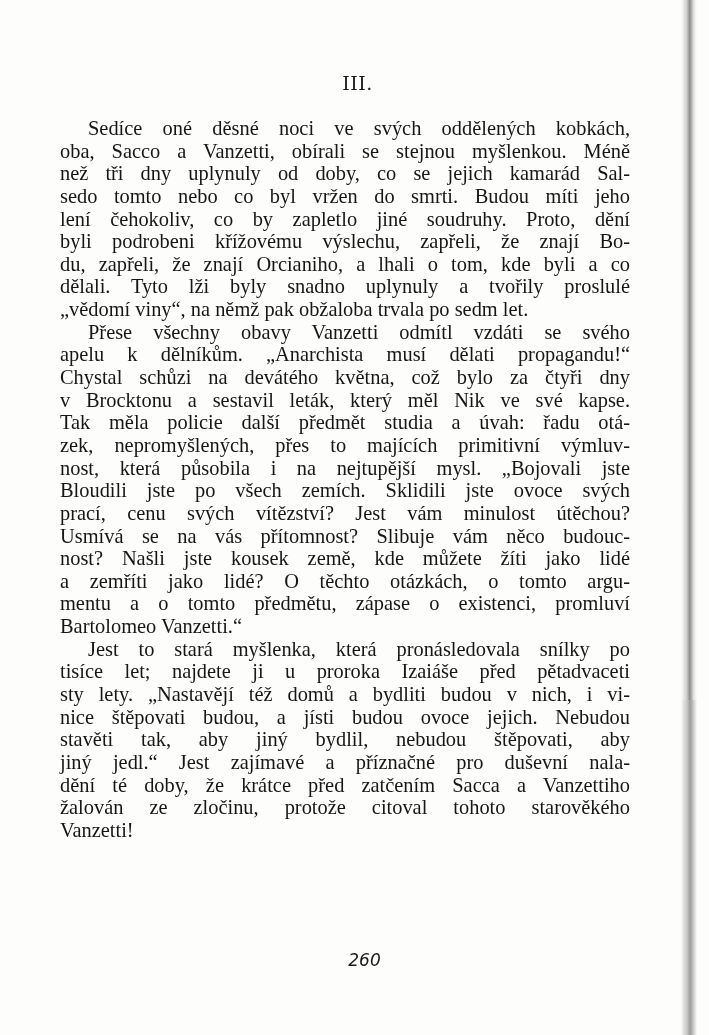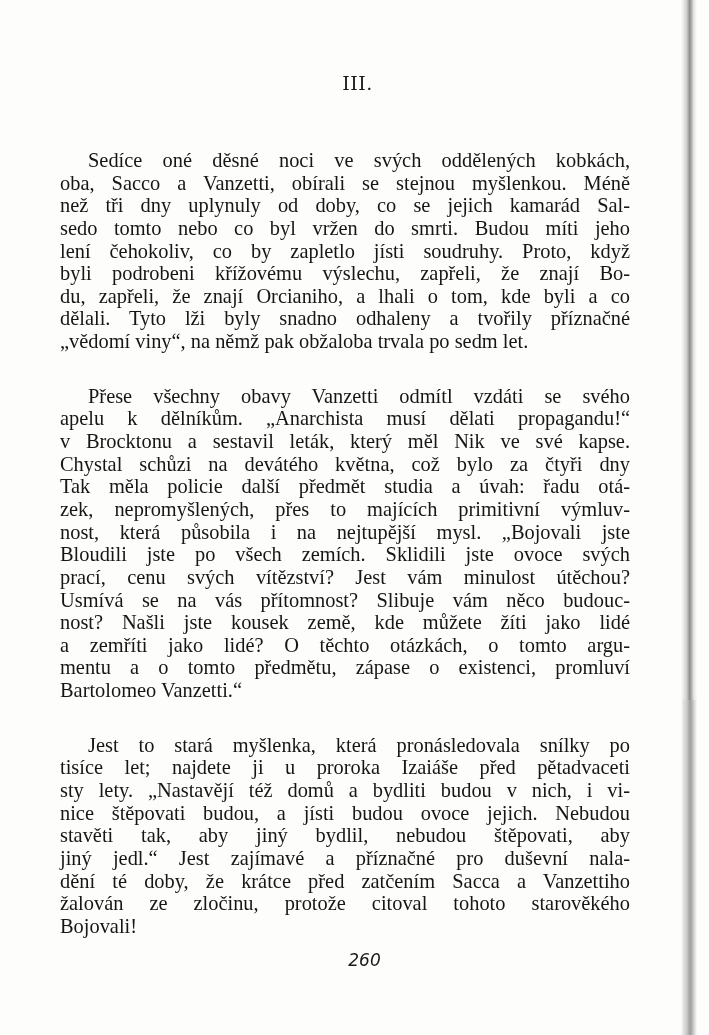--- a/index.html
+++ b/index.html
@@ -70,21 +70,20 @@
       white-space: nowrap;
       text-align: justify;
       text-align-last: justify;
       height: 22.65px;
     }
     .line.last {
       text-align-last: left;
     }
     .line.indent {
       padding-left: 28px;
-      margin-top: 32px;
     }
     .page-number {
       position: absolute;
       top: 950px;
       left: 0;
       width: 709px;
       text-align: center;
       font-family: "DejaVu Sans", sans-serif;
       font-style: italic;
       font-size: 17px;
@@ -102,32 +101,32 @@
 
   <div class="chapter-heading">III.</div>
 
   <div class="body-text">
 
     <div>
       <span class="line indent">Sedíce oné děsné noci ve svých oddělených kobkách,</span>
       <span class="line">oba, Sacco a Vanzetti, obírali se stejnou myšlenkou. Méně</span>
       <span class="line">než tři dny uplynuly od doby, co se jejich kamarád Sal-</span>
       <span class="line">sedo tomto nebo co byl vržen do smrti. Budou míti jeho</span>
-      <span class="line">lení čehokoliv, co by zapletlo jísti soudruhy. Proto, když</span>
+      <span class="line">lení čehokoliv, co by zapletlo jiné soudruhy. Proto, dění</span>
       <span class="line">byli podrobeni křížovému výslechu, zapřeli, že znají Bo-</span>
       <span class="line">du, zapřeli, že znají Orcianiho, a lhali o tom, kde byli a co</span>
-      <span class="line">dělali. Tyto lži byly snadno odhaleny a tvořily příznačné</span>
+      <span class="line">dělali. Tyto lži byly snadno uplynuly a tvořily proslulé</span>
       <span class="line last">„vědomí viny“, na němž pak obžaloba trvala po sedm let.</span>
     </div>
 
     <div>
       <span class="line indent">Přese všechny obavy Vanzetti odmítl vzdáti se svého</span>
       <span class="line">apelu k dělníkům. „Anarchista musí dělati propagandu!“</span>
+      <span class="line">Chystal schůzi na devátého května, což bylo za čtyři dny</span>
       <span class="line">v Brocktonu a sestavil leták, který měl Nik ve své kapse.</span>
-      <span class="line">Chystal schůzi na devátého května, což bylo za čtyři dny</span>
       <span class="line">Tak měla policie další předmět studia a úvah: řadu otá-</span>
       <span class="line">zek, nepromyšlených, přes to majících primitivní výmluv-</span>
       <span class="line">nost, která působila i na nejtupější mysl. „Bojovali jste</span>
       <span class="line">Bloudili jste po všech zemích. Sklidili jste ovoce svých</span>
       <span class="line">prací, cenu svých vítězství? Jest vám minulost útěchou?</span>
       <span class="line">Usmívá se na vás přítomnost? Slibuje vám něco budouc-</span>
       <span class="line">nost? Našli jste kousek země, kde můžete žíti jako lidé</span>
       <span class="line">a zemříti jako lidé? O těchto otázkách, o tomto argu-</span>
       <span class="line">mentu a o tomto předmětu, zápase o existenci, promluví</span>
       <span class="line last">Bartolomeo Vanzetti.“</span>
@@ -135,18 +134,18 @@
 
     <div>
       <span class="line indent">Jest to stará myšlenka, která pronásledovala snílky po</span>
       <span class="line">tisíce let; najdete ji u proroka Izaiáše před pětadvaceti</span>
       <span class="line">sty lety. „Nastavějí též domů a bydliti budou v nich, i vi-</span>
       <span class="line">nice štěpovati budou, a jísti budou ovoce jejich. Nebudou</span>
       <span class="line">stavěti tak, aby jiný bydlil, nebudou štěpovati, aby</span>
       <span class="line">jiný jedl.“ Jest zajímavé a příznačné pro duševní nala-</span>
       <span class="line">dění té doby, že krátce před zatčením Sacca a Vanzettiho</span>
       <span class="line">žalován ze zločinu, protože citoval tohoto starověkého</span>
-      <span class="line last">Bojovali!</span>
+      <span class="line last">Vanzetti!</span>
     </div>
   </div>
 
   <div class="page-number">260</div>
 </div>
 
 </body></html>

